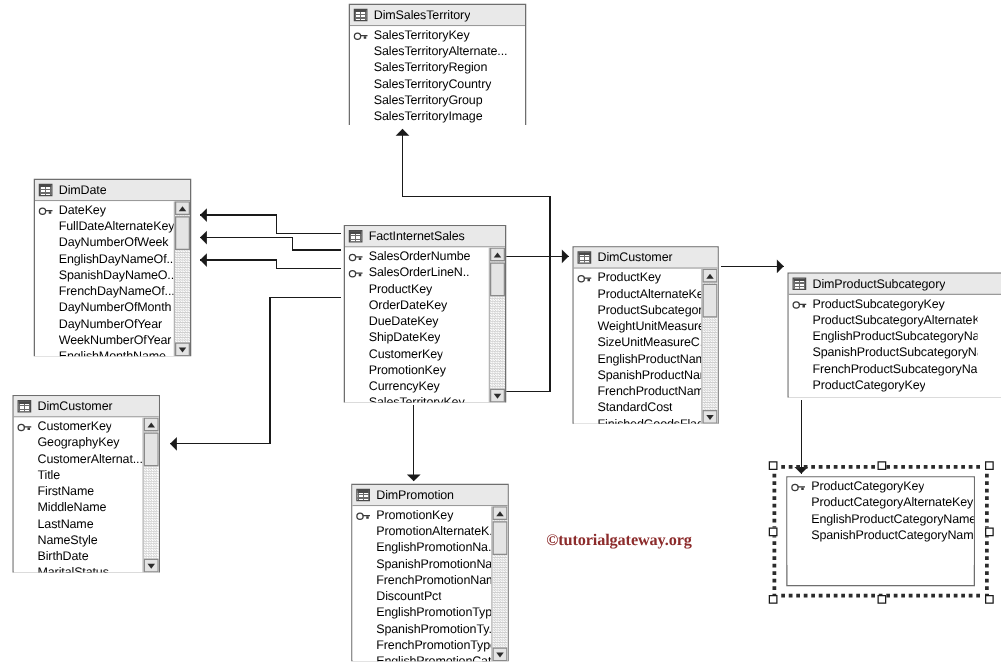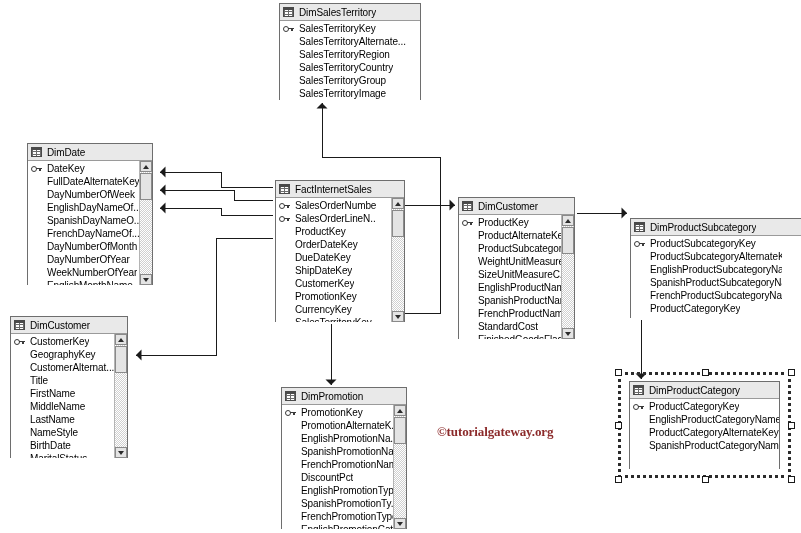--- a/index.html
+++ b/index.html
@@ -517,43 +517,39 @@
       <div class="selection" style="left: 618px; top: 372px; width: 173px; height: 106px;"></div>
       <div class="handle" style="left: 615px; top: 369px;"></div>
       <div class="handle" style="left: 615px; top: 422px;"></div>
       <div class="handle" style="left: 615px; top: 476px;"></div>
       <div class="handle" style="left: 701.5px; top: 369px;"></div>
       <div class="handle" style="left: 701.5px; top: 476px;"></div>
       <div class="handle" style="left: 788px; top: 369px;"></div>
       <div class="handle" style="left: 788px; top: 422px;"></div>
       <div class="handle" style="left: 788px; top: 476px;"></div>
       <div class="tbl" style="left: 629px; top: 381px; width: 151px; height: 88px;">
-        <div class="tbl-header">
-          <span class="grid-icon"></span>
-          <span class="tbl-title">DimProductCategory</span>
-        </div>
         <div class="tbl-body" style="height: 70px;">
           <div class="field-list" style="width: 151px;">
             <div class="field pk">
               <span class="slot">
                 <span class="key-icon">
                   <span class="ring"></span>
                   <span class="shaft"></span>
                   <span class="tooth"></span>
                 </span>
               </span>
               <span class="field-name">ProductCategoryKey</span>
             </div>
             <div class="field">
               <span class="slot"></span>
+              <span class="field-name">ProductCategoryAlternateKey</span>
+            </div>
+            <div class="field">
+              <span class="slot"></span>
               <span class="field-name">EnglishProductCategoryName</span>
-            </div>
-            <div class="field">
-              <span class="slot"></span>
-              <span class="field-name">ProductCategoryAlternateKey</span>
             </div>
             <div class="field">
               <span class="slot"></span>
               <span class="field-name">SpanishProductCategoryName</span>
             </div>
           </div>
         </div>
       </div>
       <div class="tbl" style="left: 10px; top: 316px; width: 118px; height: 142px;">
         <div class="tbl-header">

